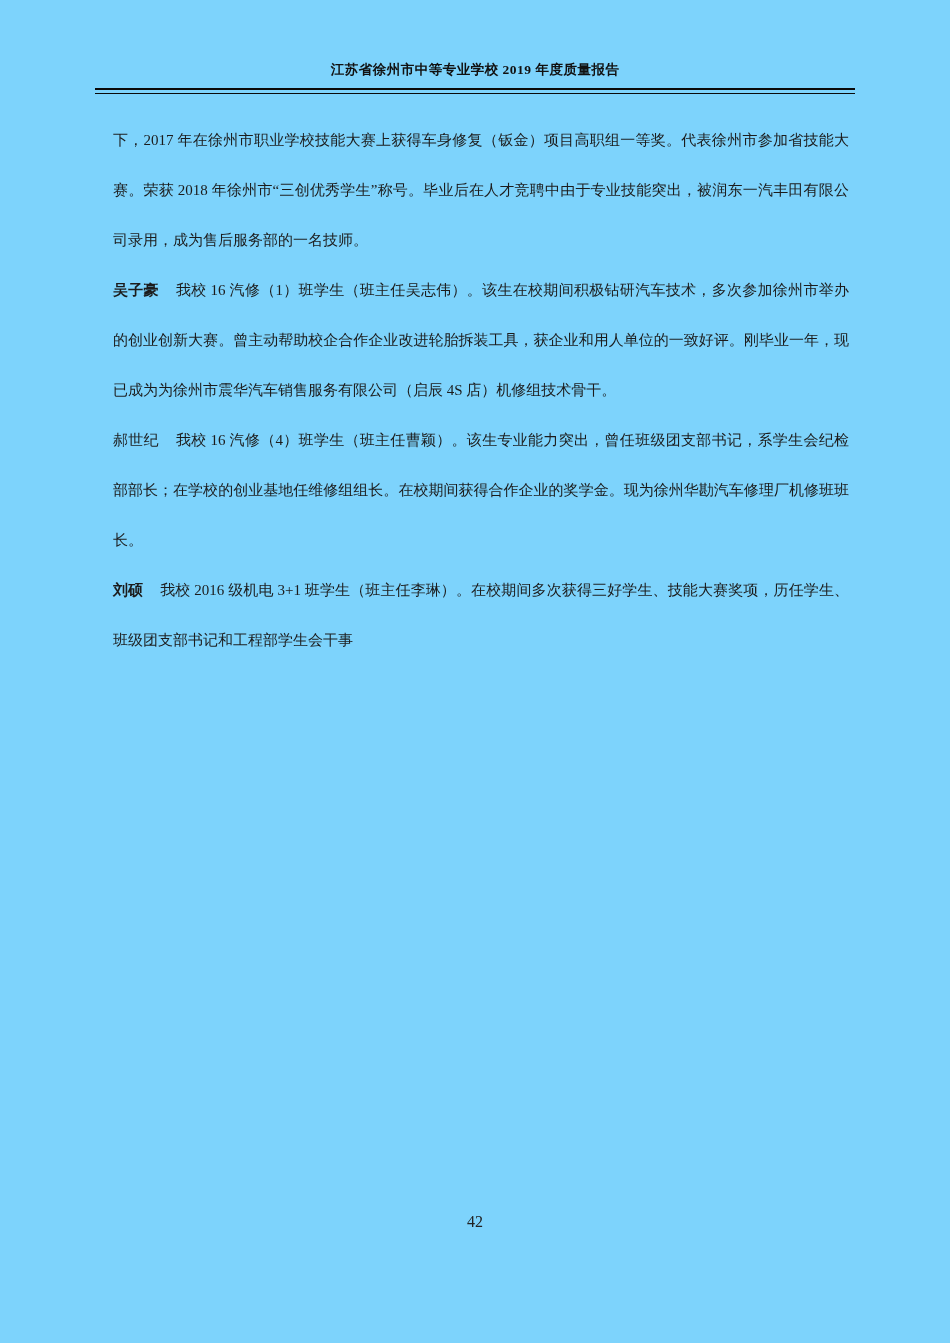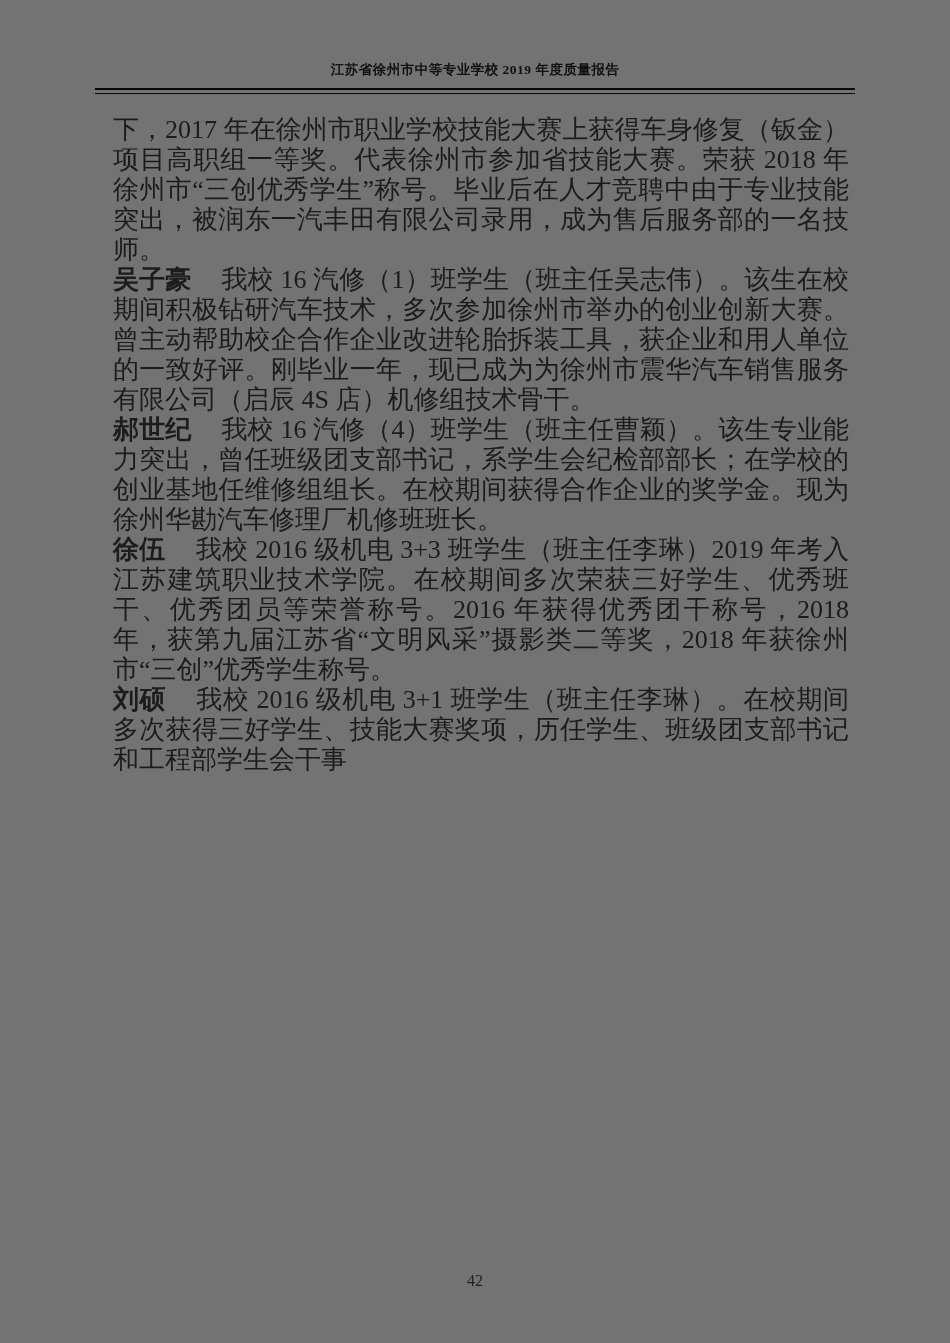--- a/index.html
+++ b/index.html
@@ -4,21 +4,21 @@
 <style>
   html, body {
     margin: 0;
     padding: 0;
     background: #ffffff;
   }
   .page {
     position: relative;
     width: 950px;
     height: 1343px;
-    background: #737373;
+    background: #7dd3fc;
     font-family: "Liberation Serif", "DejaVu Serif", serif;
     color: #1c1c1c;
     overflow: hidden;
   }
   .header-title {
     position: absolute;
     top: 61px;
     left: 0;
     width: 100%;
     text-align: center;
@@ -40,39 +40,39 @@
   .header-rule .rule-thin {
     height: 0;
     margin-top: 2.5px;
     border-top: 1.3px solid #0a0a0a;
   }
   .doc-body {
     position: absolute;
     top: 115px;
     left: 113px;
     width: 736px;
-    font-size: 26px;
-    line-height: 30px;
+    font-size: 15px;
+    line-height: 50px;
     text-align: justify;
     color: #1c1c1c;
   }
   .doc-body p {
     margin: 0;
     padding: 0;
   }
   .pname {
     font-weight: 700;
-    margin-right: 30px;
+    margin-right: 17px;
   }
   .pname.regular {
-    font-weight: 700;
+    font-weight: 400;
   }
   .page-footer {
     position: absolute;
-    top: 1272px;
+    top: 1213px;
     left: 0;
     width: 100%;
     text-align: center;
     font-size: 16px;
     color: #222222;
   }
 </style>
 </head>
 <body>
 
@@ -87,21 +87,20 @@
 
   <div class="doc-body">
 
     <p><span>下，2017 年在徐州市职业学校技能大赛上获得车身修复（钣金）项目高职组一等奖。代表徐州市参加省技能大赛。荣获 2018 年徐州市“三创优秀学生”称号。毕业后在人才竞聘中由于专业技能突出，被润东一汽丰田有限公司录用，成为售后服务部的一名技师。</span></p>
 
     <p><span class="pname">吴子豪</span><span>我校 16 汽修（1）班学生（班主任吴志伟）。该生在校期间积极钻研汽车技术，多次参加徐州市举办的创业创新大赛。曾主动帮助校企合作企业改进轮胎拆装工具，获企业和用人单位的一致好评。刚毕业一年，现已成为为徐州市震华汽车销售服务有限公司（启辰 4S 店）机修组技术骨干。</span></p>
 
 
     <p><span class="pname regular">郝世纪</span><span>我校 16 汽修（4）班学生（班主任曹颖）。该生专业能力突出，曾任班级团支部书记，系学生会纪检部部长；在学校的创业基地任维修组组长。在校期间获得合作企业的奖学金。现为徐州华勘汽车修理厂机修班班长。</span></p>
 
-    <p><span class="pname">徐伍</span><span>我校 2016 级机电 3+3 班学生（班主任李琳）2019 年考入江苏建筑职业技术学院。在校期间多次荣获三好学生、优秀班干、优秀团员等荣誉称号。2016 年获得优秀团干称号，2018 年，获第九届江苏省“文明风采”摄影类二等奖，2018 年获徐州市“三创”优秀学生称号。</span></p>
 
     <p><span class="pname">刘硕</span><span>我校 2016 级机电 3+1 班学生（班主任李琳）。在校期间多次获得三好学生、技能大赛奖项，历任学生、班级团支部书记和工程部学生会干事</span></p>
 
   </div>
 
   <div class="page-footer">
     <span>42</span>
   </div>
 
 </div>

